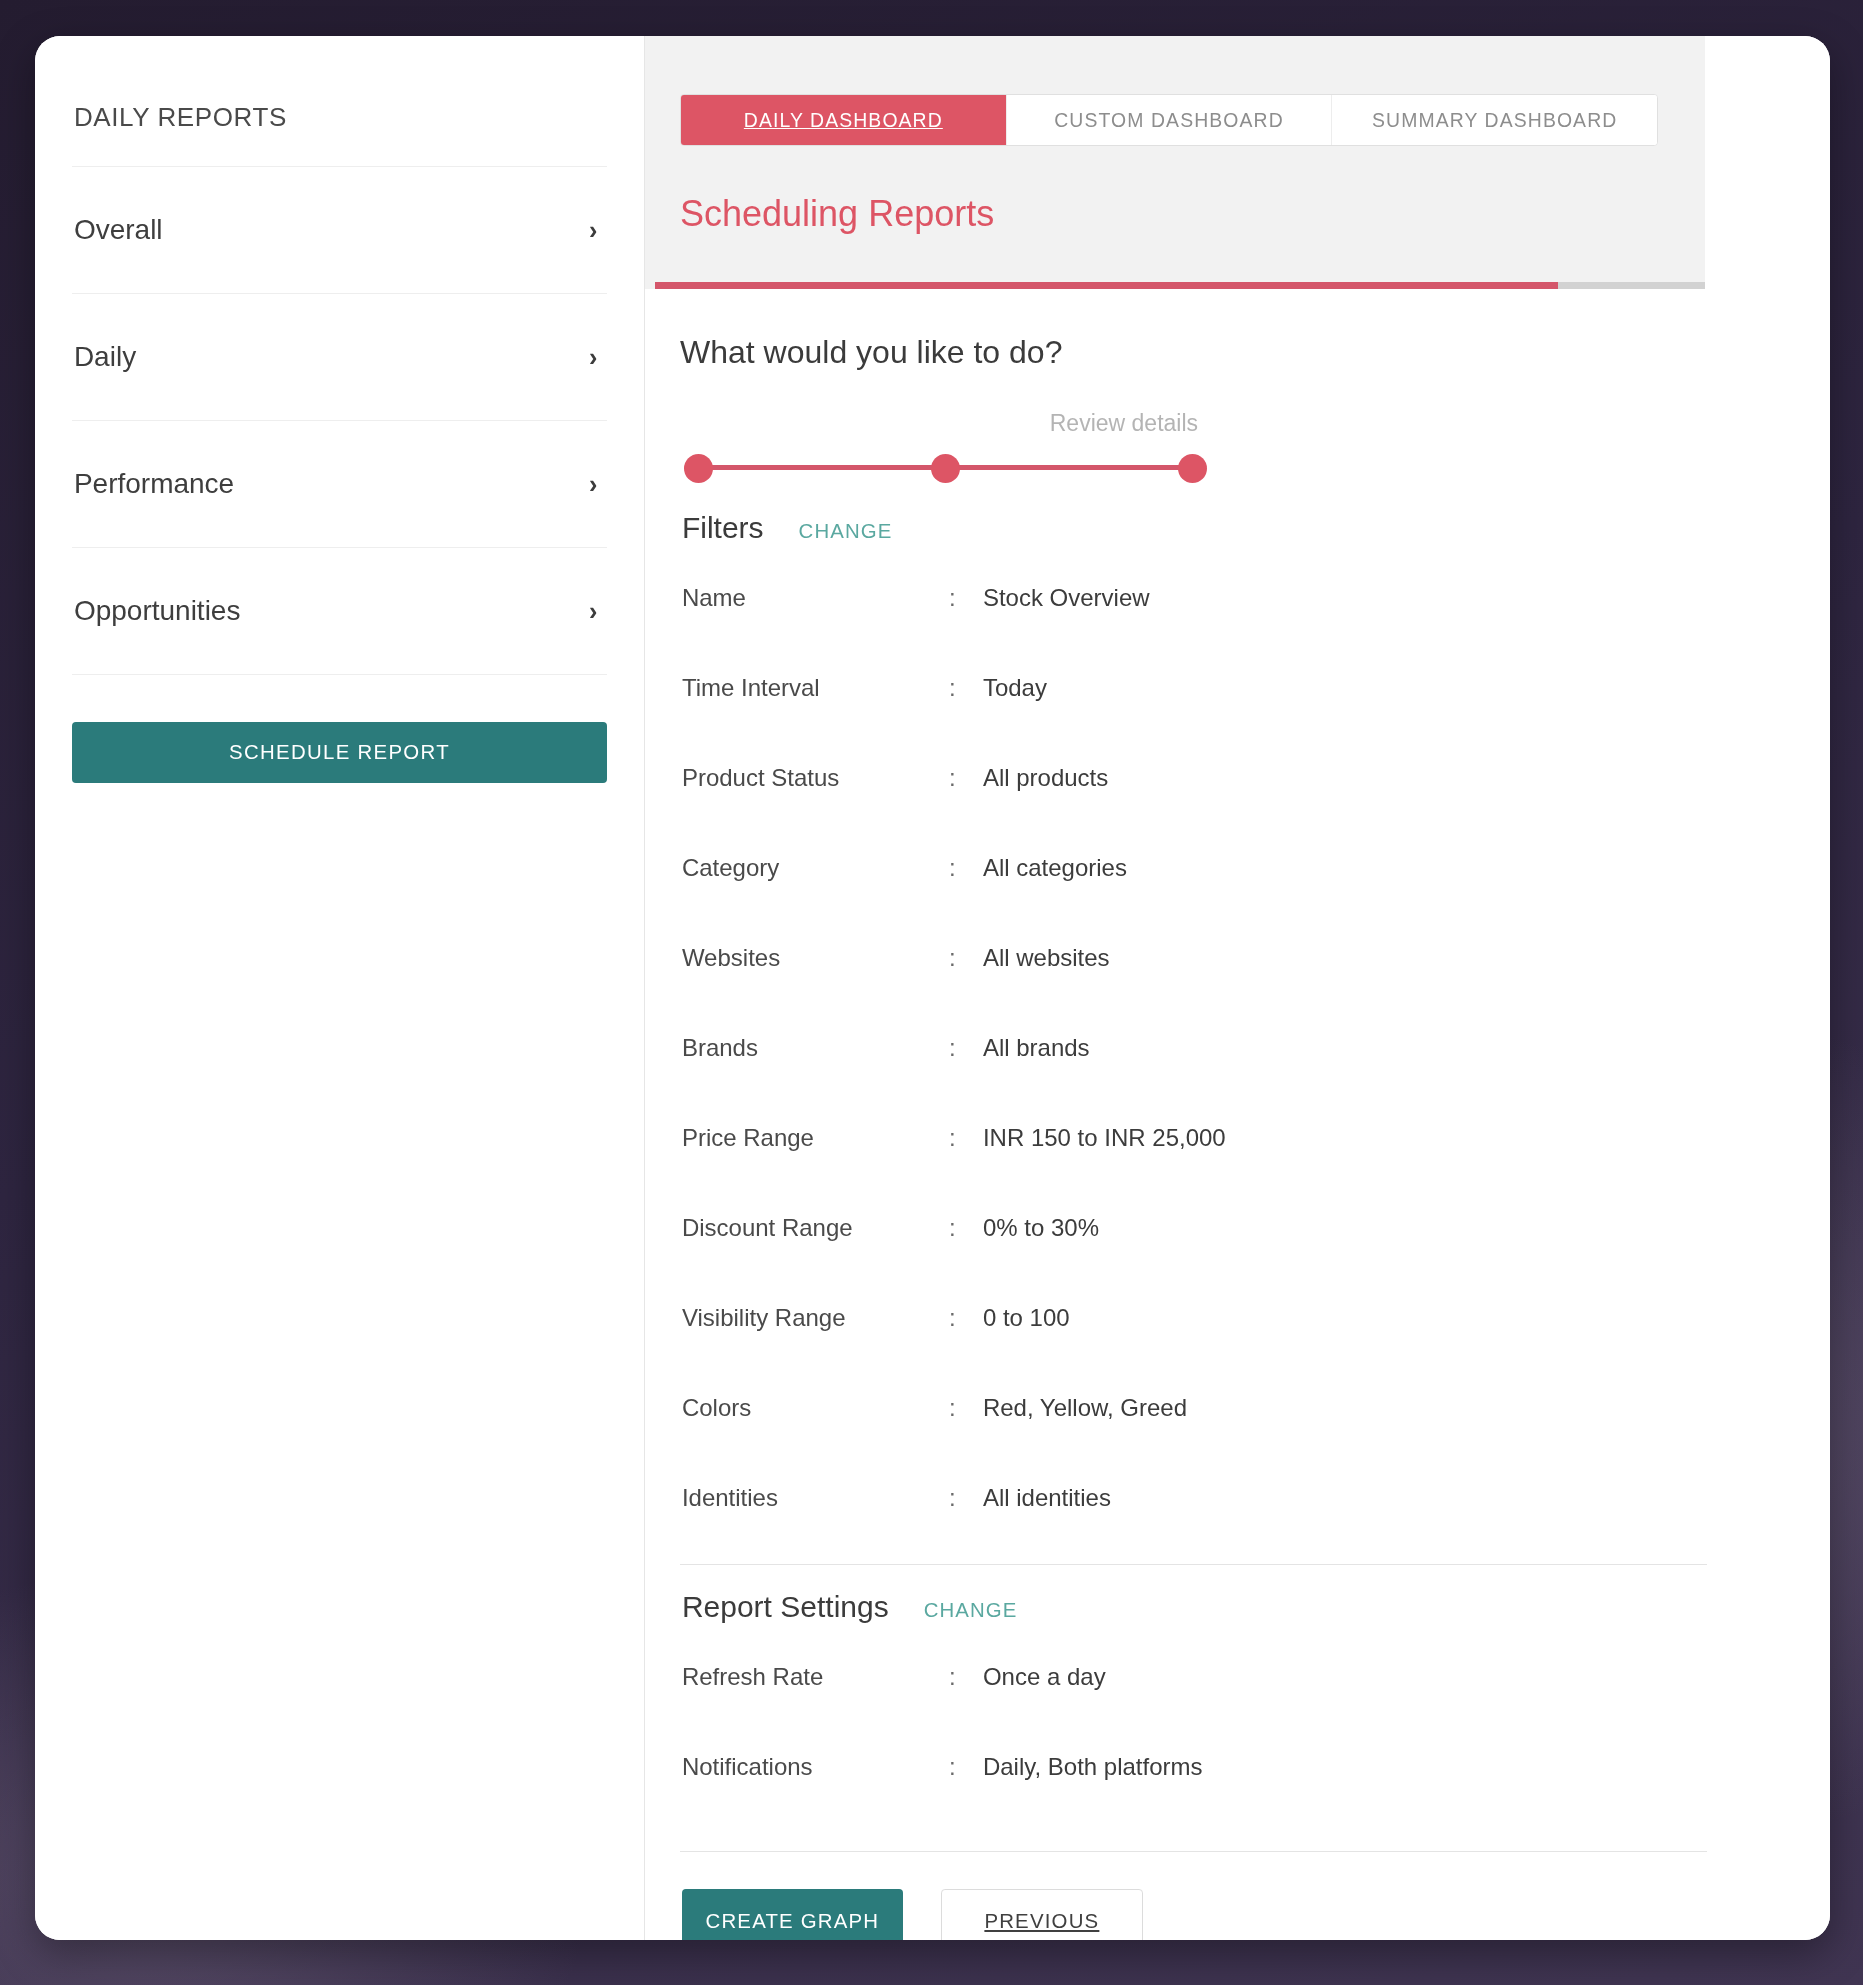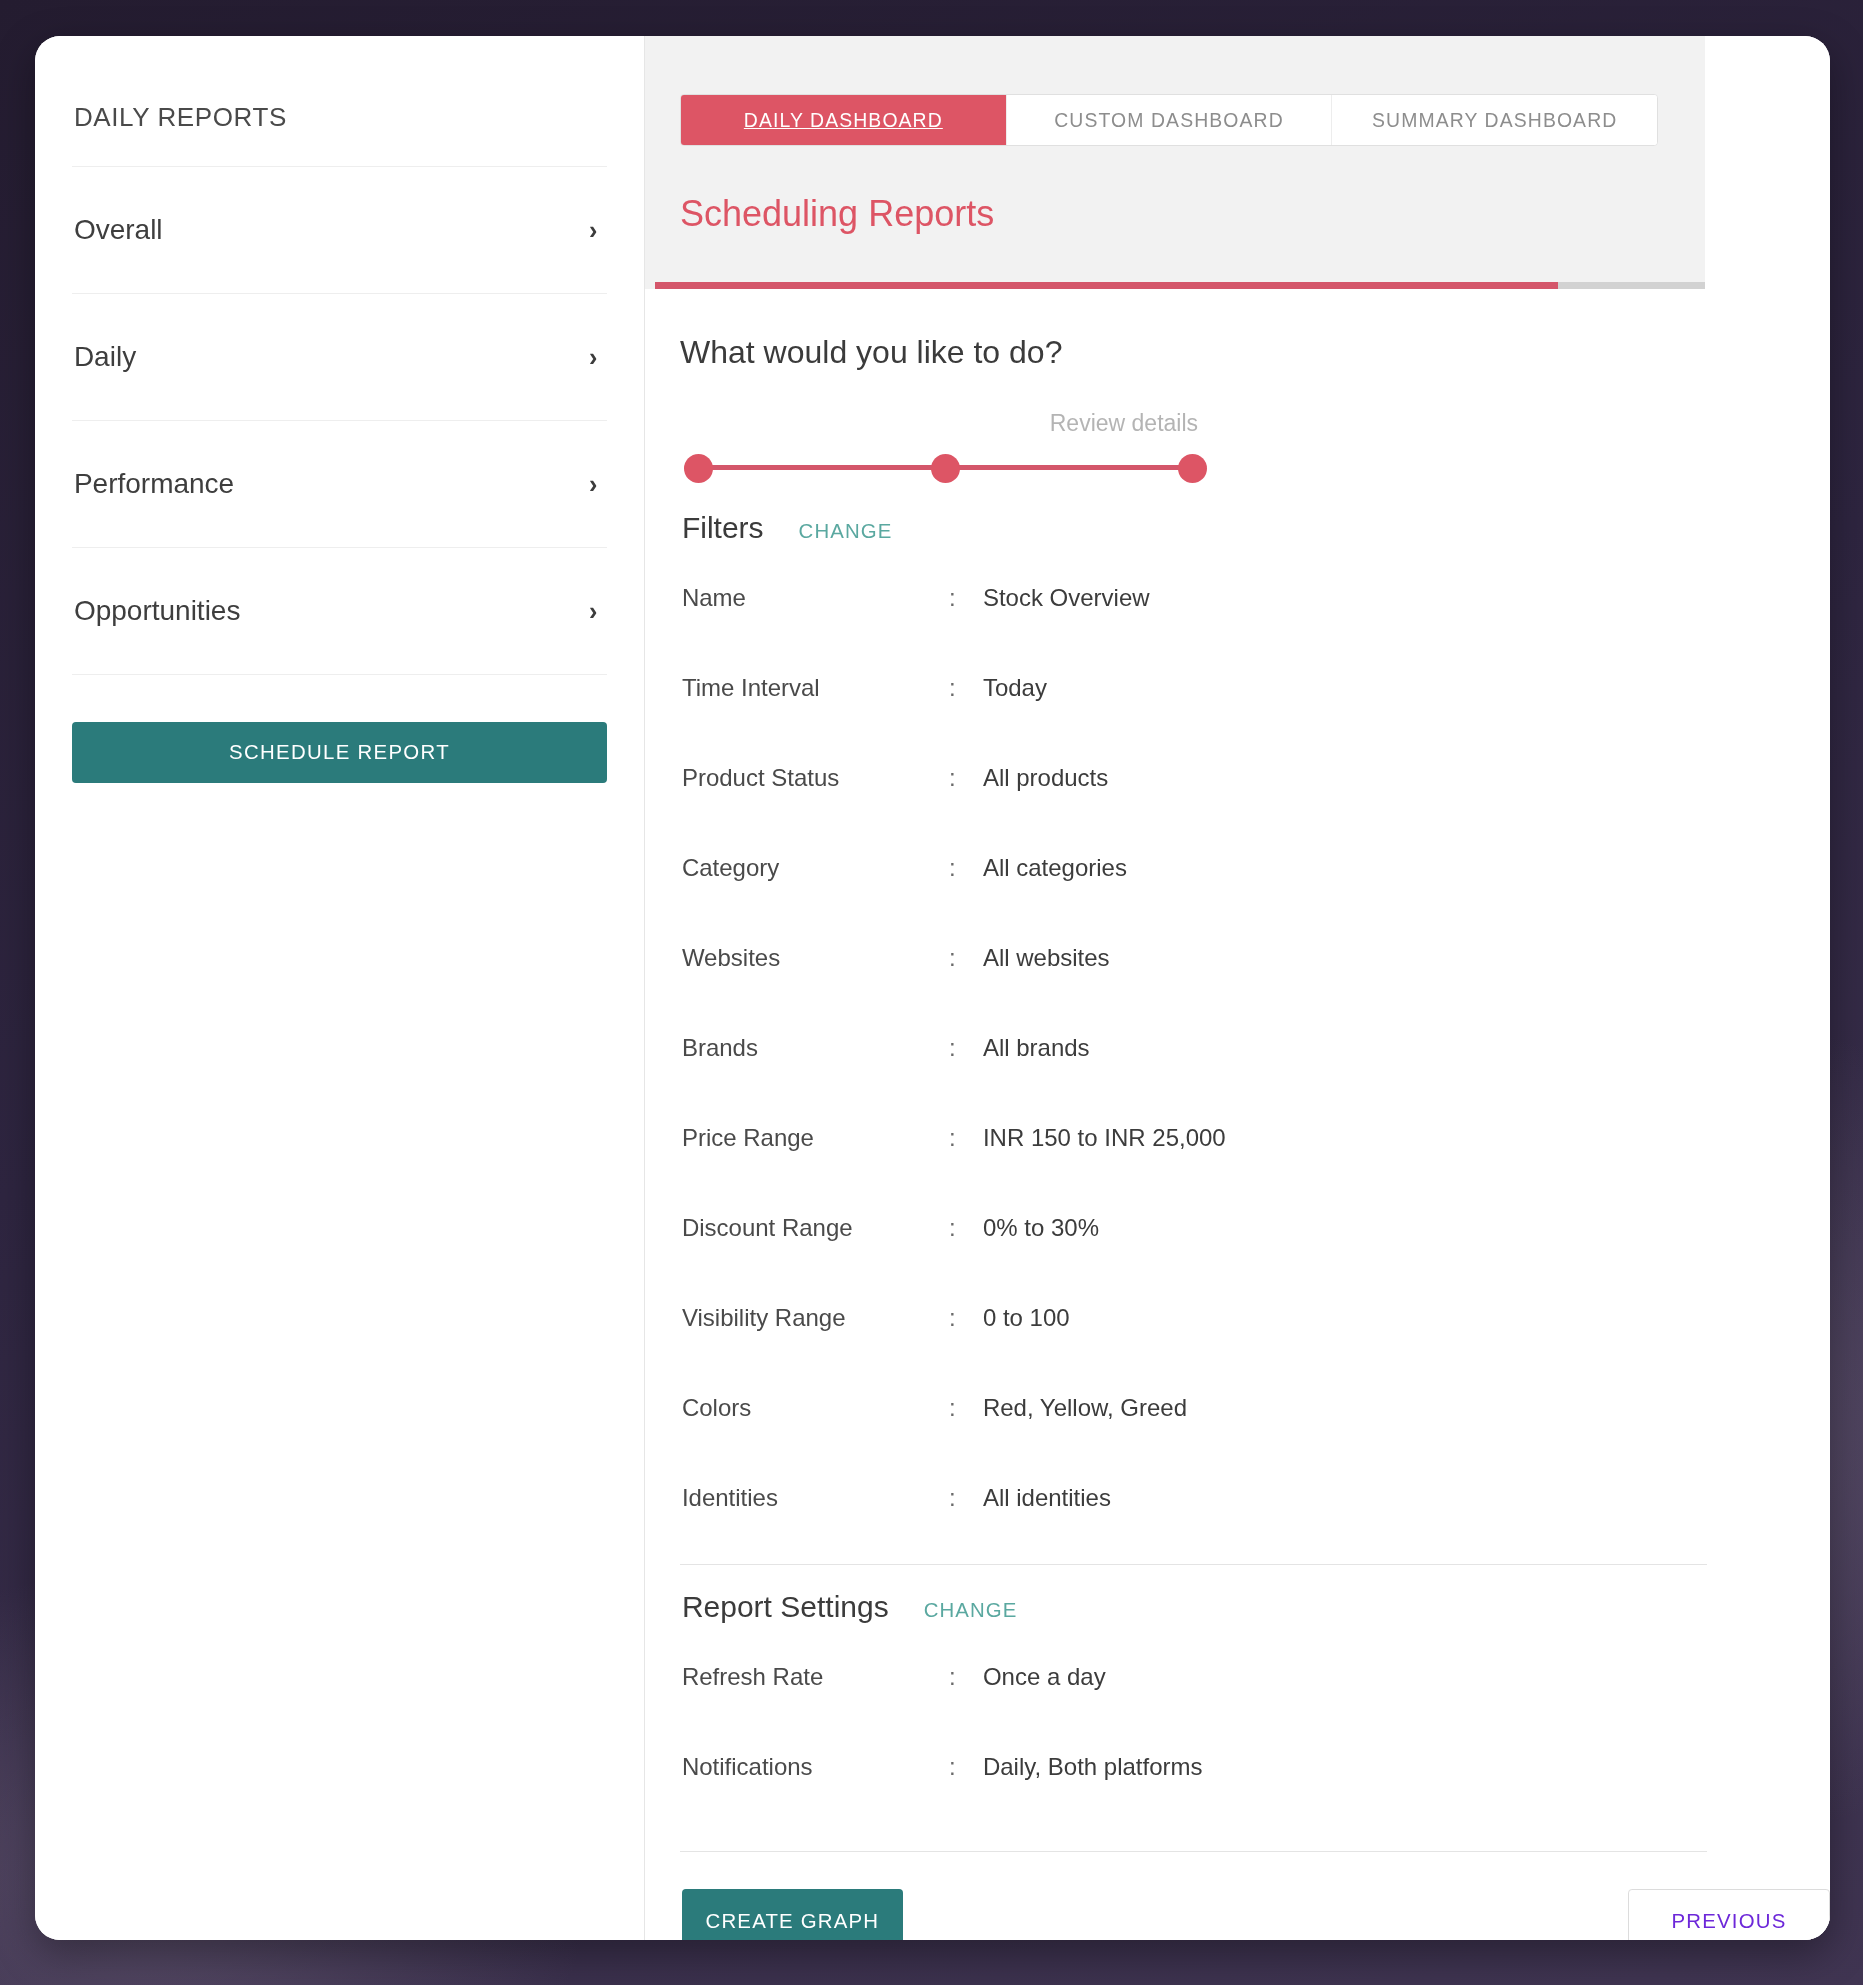--- a/index.html
+++ b/index.html
@@ -231,43 +231,43 @@
   .divider {
     width: 1027px;
     height: 1px;
     background: #e4e4e4;
     margin: 21.3px 0 0 0;
   }
   .divider.lower { margin-top: 39px; }
 
   .actions {
     display: flex;
-    gap: 25px;
+    gap: 38px;
     padding: 37px 0 0 1.9px;
-    justify-content: space-between;
   }
   .btn {
     font-family: "Liberation Sans", sans-serif;
     font-size: 20.4px;
     letter-spacing: 1.2px;
     border-radius: 3.9px;
     cursor: pointer;
     height: 65px;
   }
   .btn-primary {
     width: 221px;
     background: #2b7b7b;
     color: #ffffff;
     border: none;
   }
   .btn-secondary {
     width: 202px;
     background: #ffffff;
-    color: #6d28d9;
+    color: #404040;
     border: 1px solid #dcdcdc;
+    text-decoration: underline;
   }
 </style>
 </head>
 <body>
 
 <div class="app-card">
 
   <aside class="sidebar">
     <div class="sidebar-title">DAILY REPORTS</div>
 

